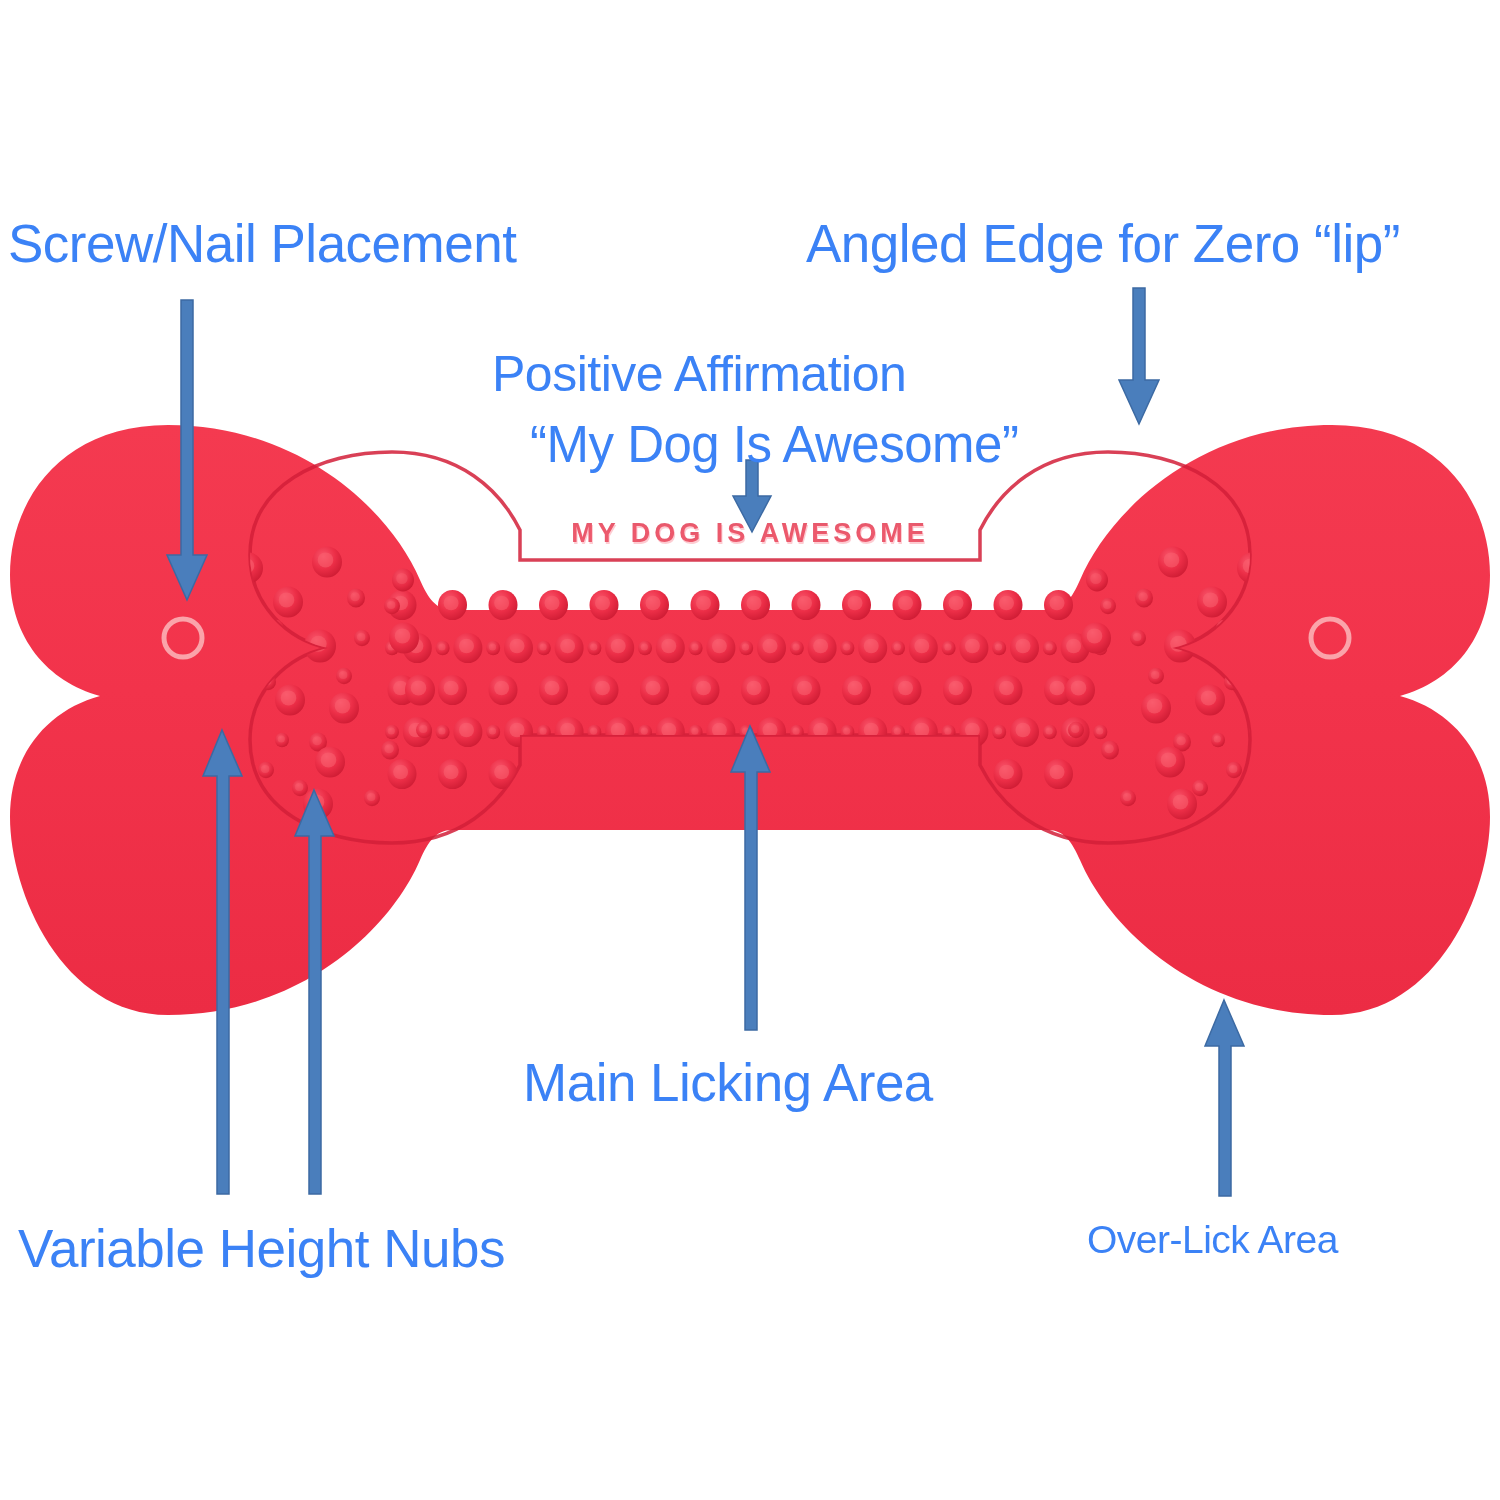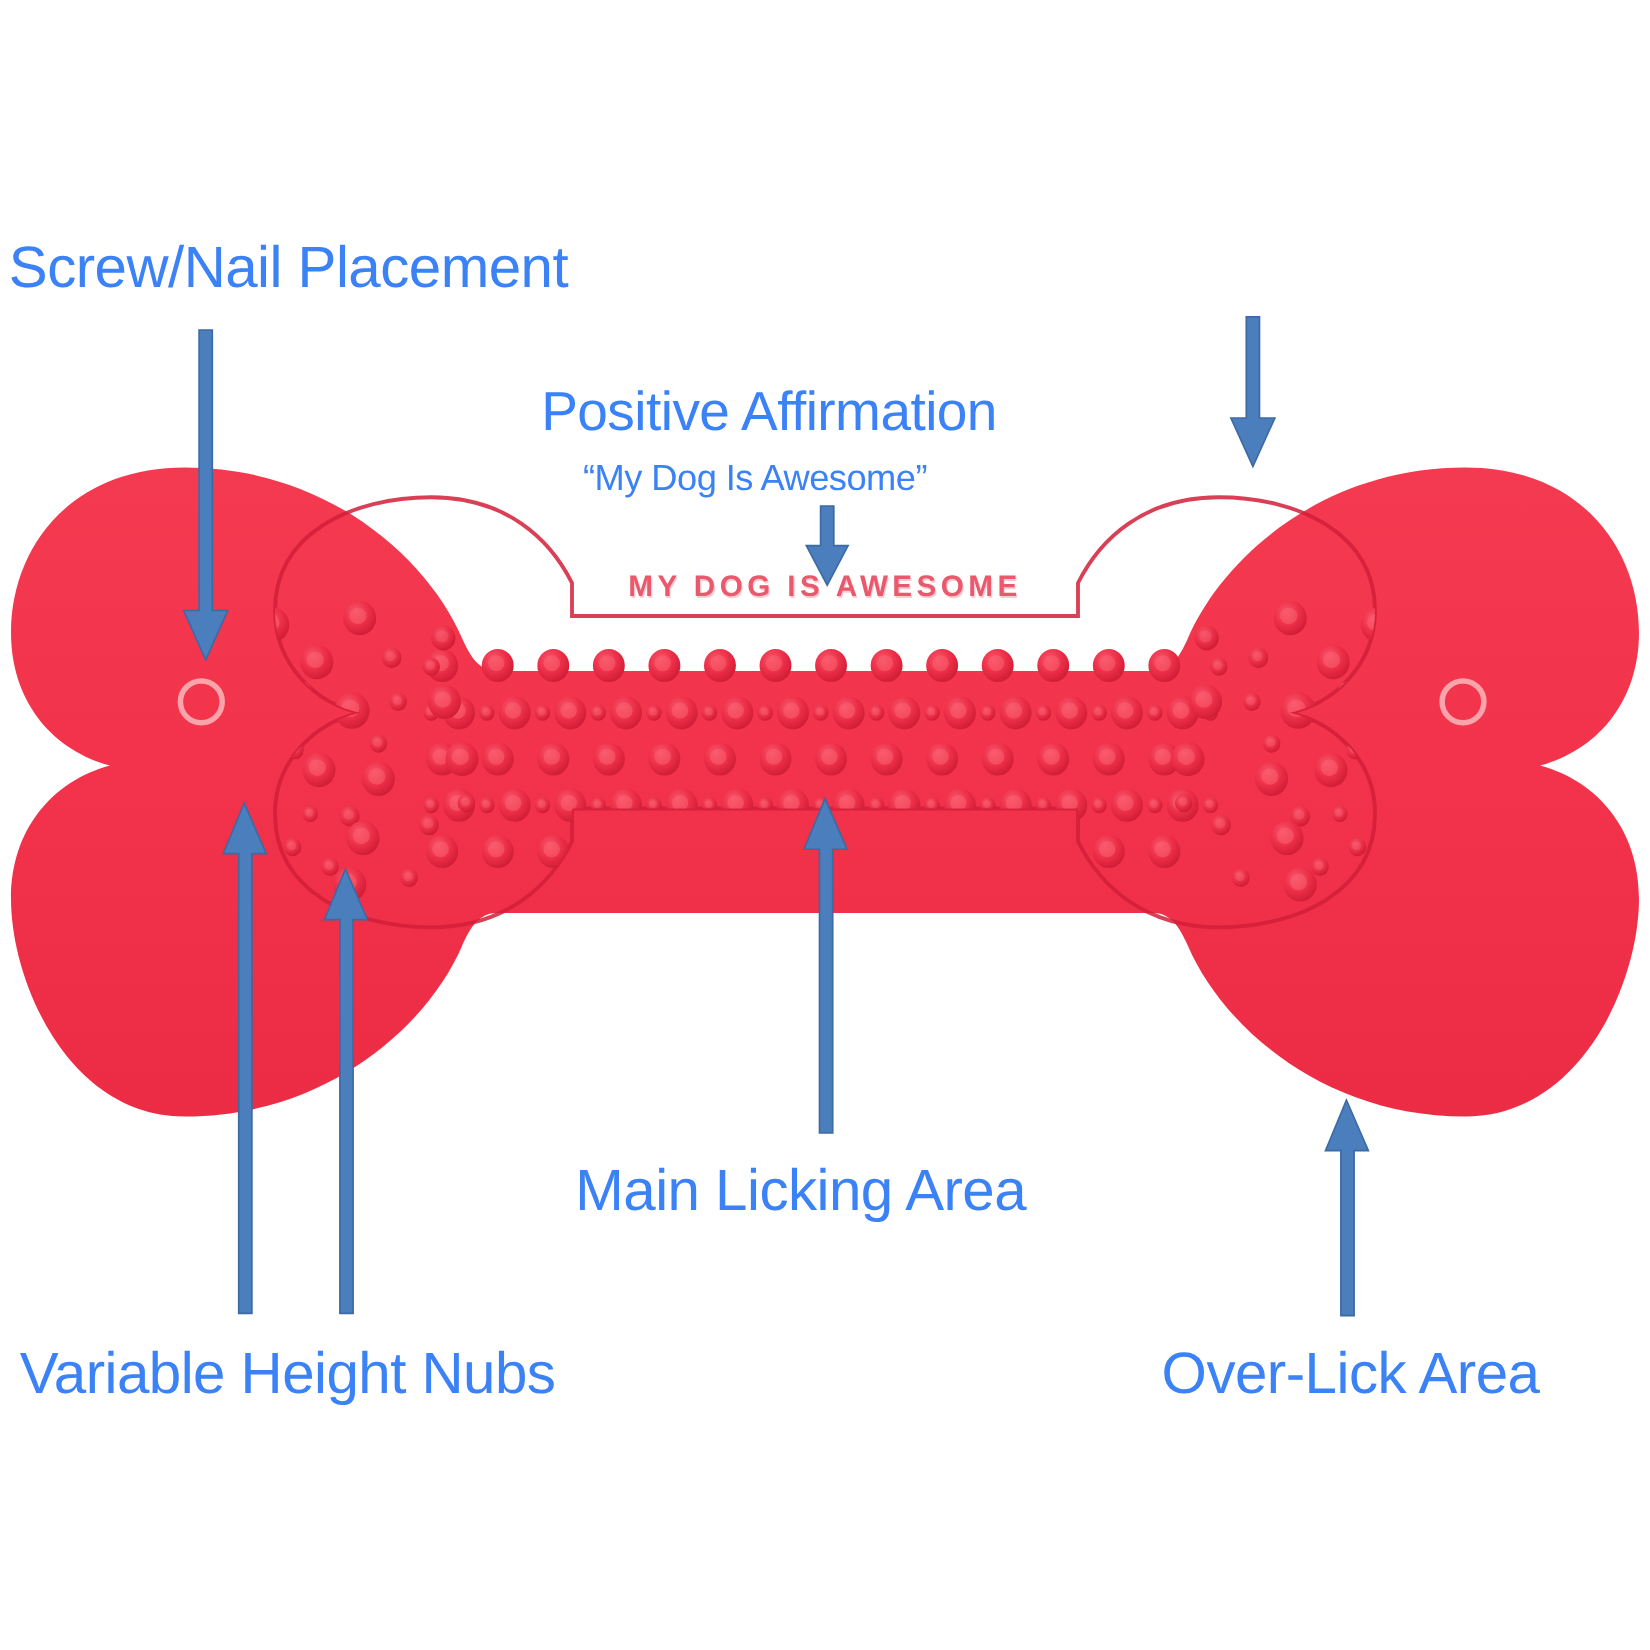--- a/index.html
+++ b/index.html
@@ -16,24 +16,24 @@
   .label{
     position:absolute;
     color:#3b82f6;
     white-space:nowrap;
     font-weight:400;
     letter-spacing:-0.5px;
   }
   .lbl-screw      { left:8px;   top:213px; font-size:53px; }
   .lbl-angled     { left:806px; top:213px; font-size:53px; }
   .lbl-affirm     { left:492px; top:345px; font-size:50px; }
-  .lbl-affirm-sub { left:530px; top:415px; font-size:33px; }
+  .lbl-affirm-sub { left:530px; top:415px; font-size:51px; }
   .lbl-main       { left:523px; top:1052px;font-size:53px; }
   .lbl-variable   { left:18px;  top:1218px;font-size:53px; }
-  .lbl-overlick   { left:1056px;top:1218px;font-size:53px; }
+  .lbl-overlick   { left:1087px;top:1218px;font-size:39px; }
 
   
   .arrow{position:absolute;}
   .arrow svg{display:block;overflow:visible;}
 
   
   #mat{
     position:absolute;
     left:0px; top:390px;
     width:1264px; height:660px;
@@ -531,19 +531,20 @@
     </svg>
   </div>
 
   <div class="arrow" style="left:1198px;top:1000px;">
     <svg width="54" height="198" viewBox="0 0 54 198">
       <path d="M26 0 L46 46 H33 V196 H21 V46 H7 Z" fill="#4A7EBC" stroke="#3C6AA3" stroke-width="1.5"></path>
     </svg>
   </div>
 
   <div class="label lbl-screw">Screw/Nail Placement</div>
+  <div class="label lbl-angled">Angled Edge for Zero “lip”</div>
   <div class="label lbl-affirm">Positive Affirmation</div>
   <div class="label lbl-affirm-sub">“My Dog Is Awesome”</div>
   <div class="label lbl-main">Main Licking Area</div>
   <div class="label lbl-variable">Variable Height Nubs</div>
   <div class="label lbl-overlick">Over-Lick Area</div>
 
 </div>
 
 </body></html>

